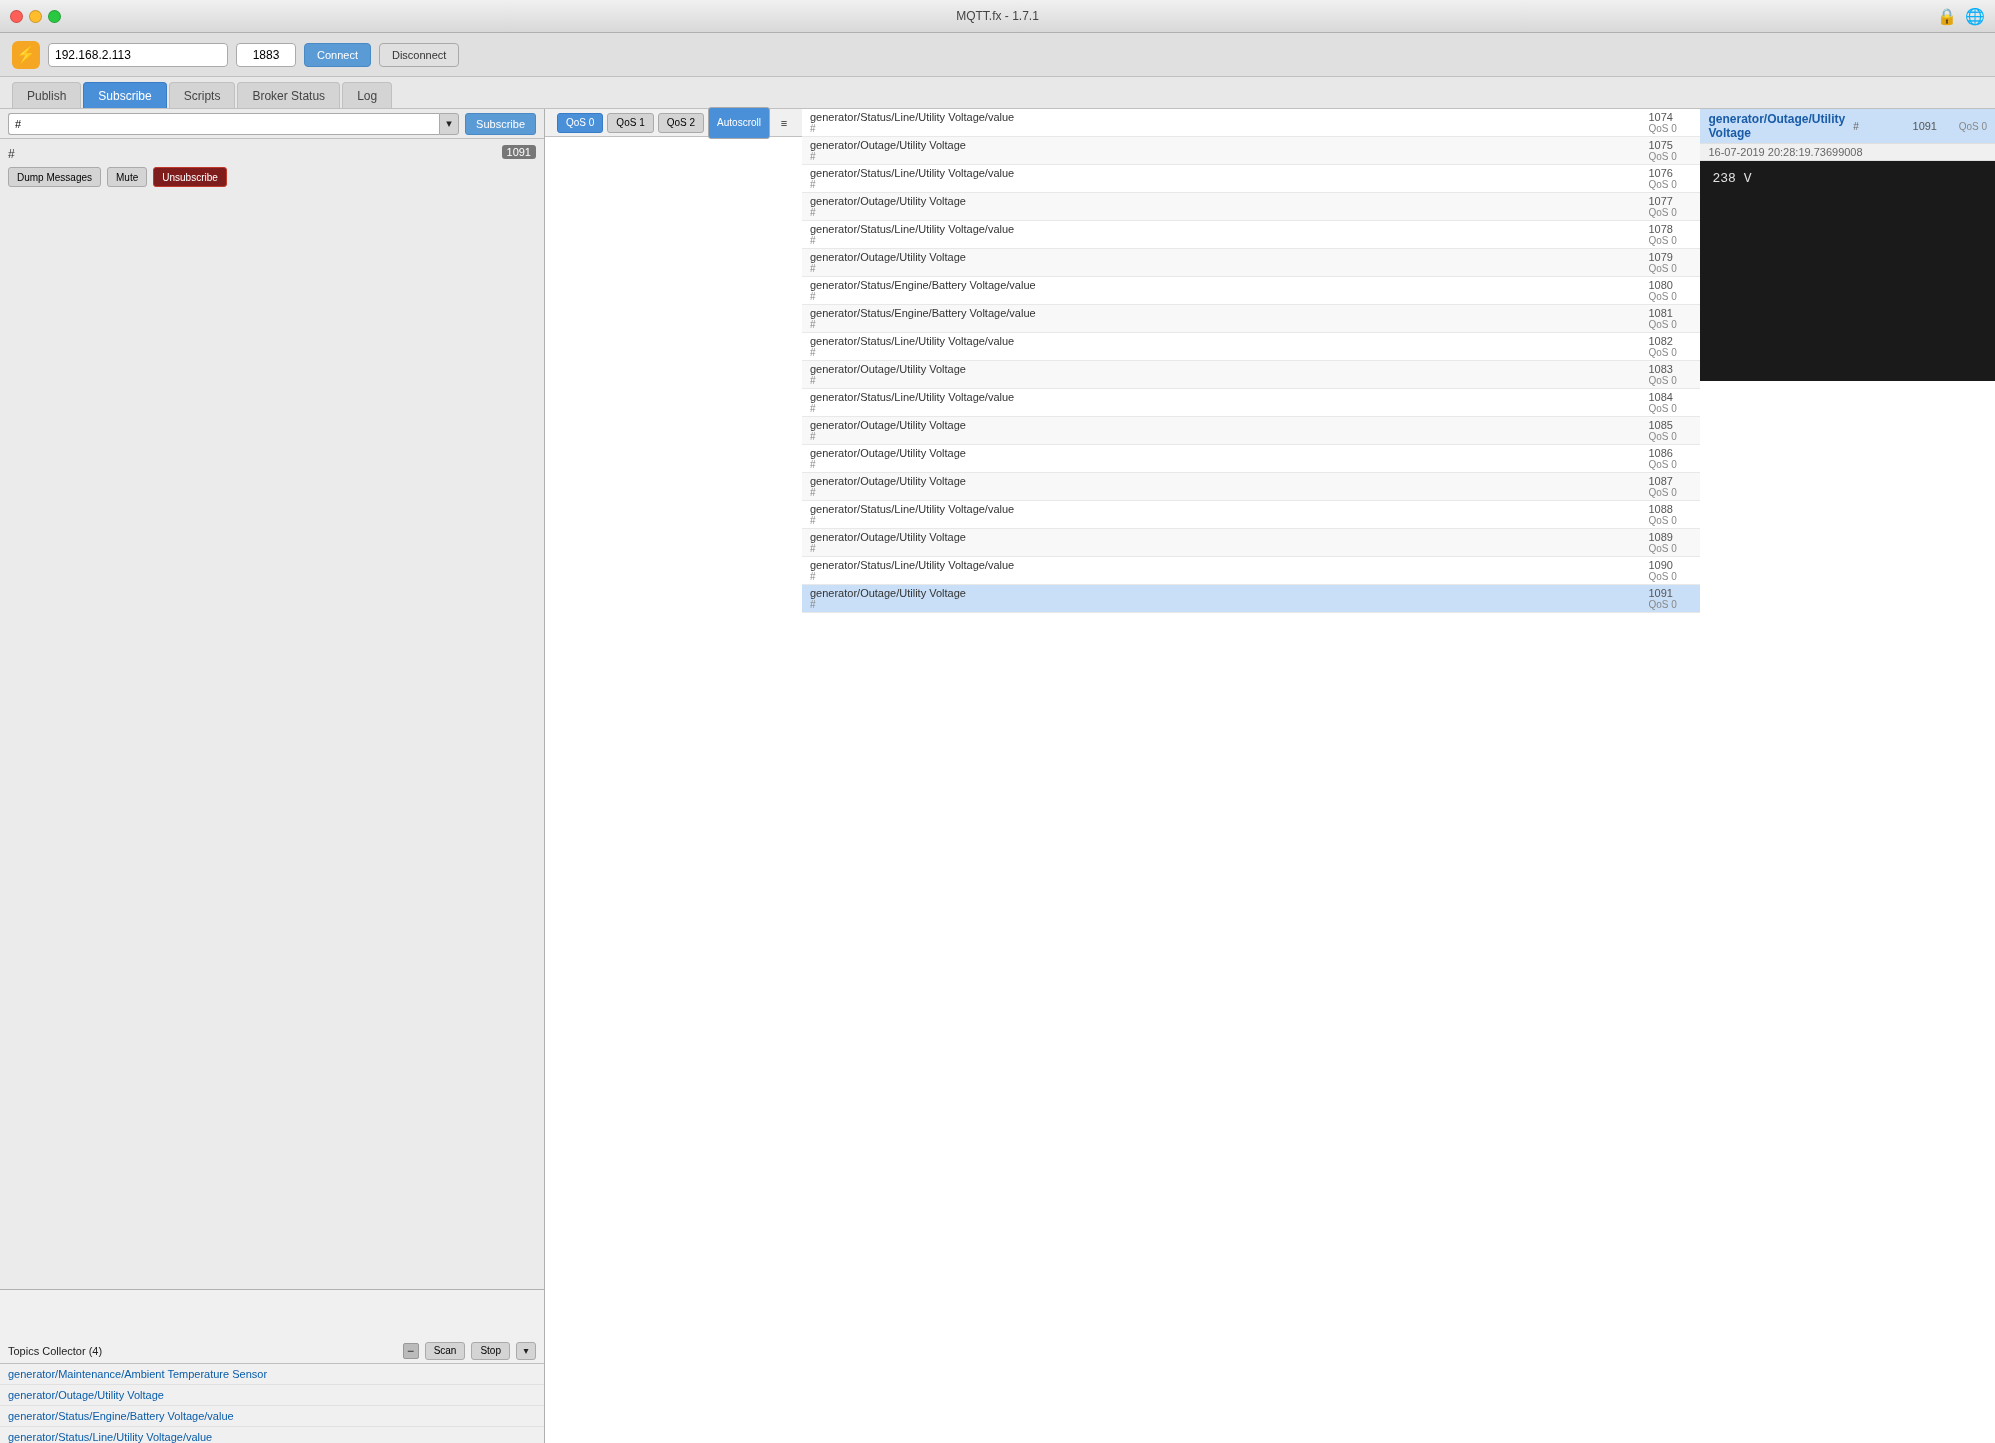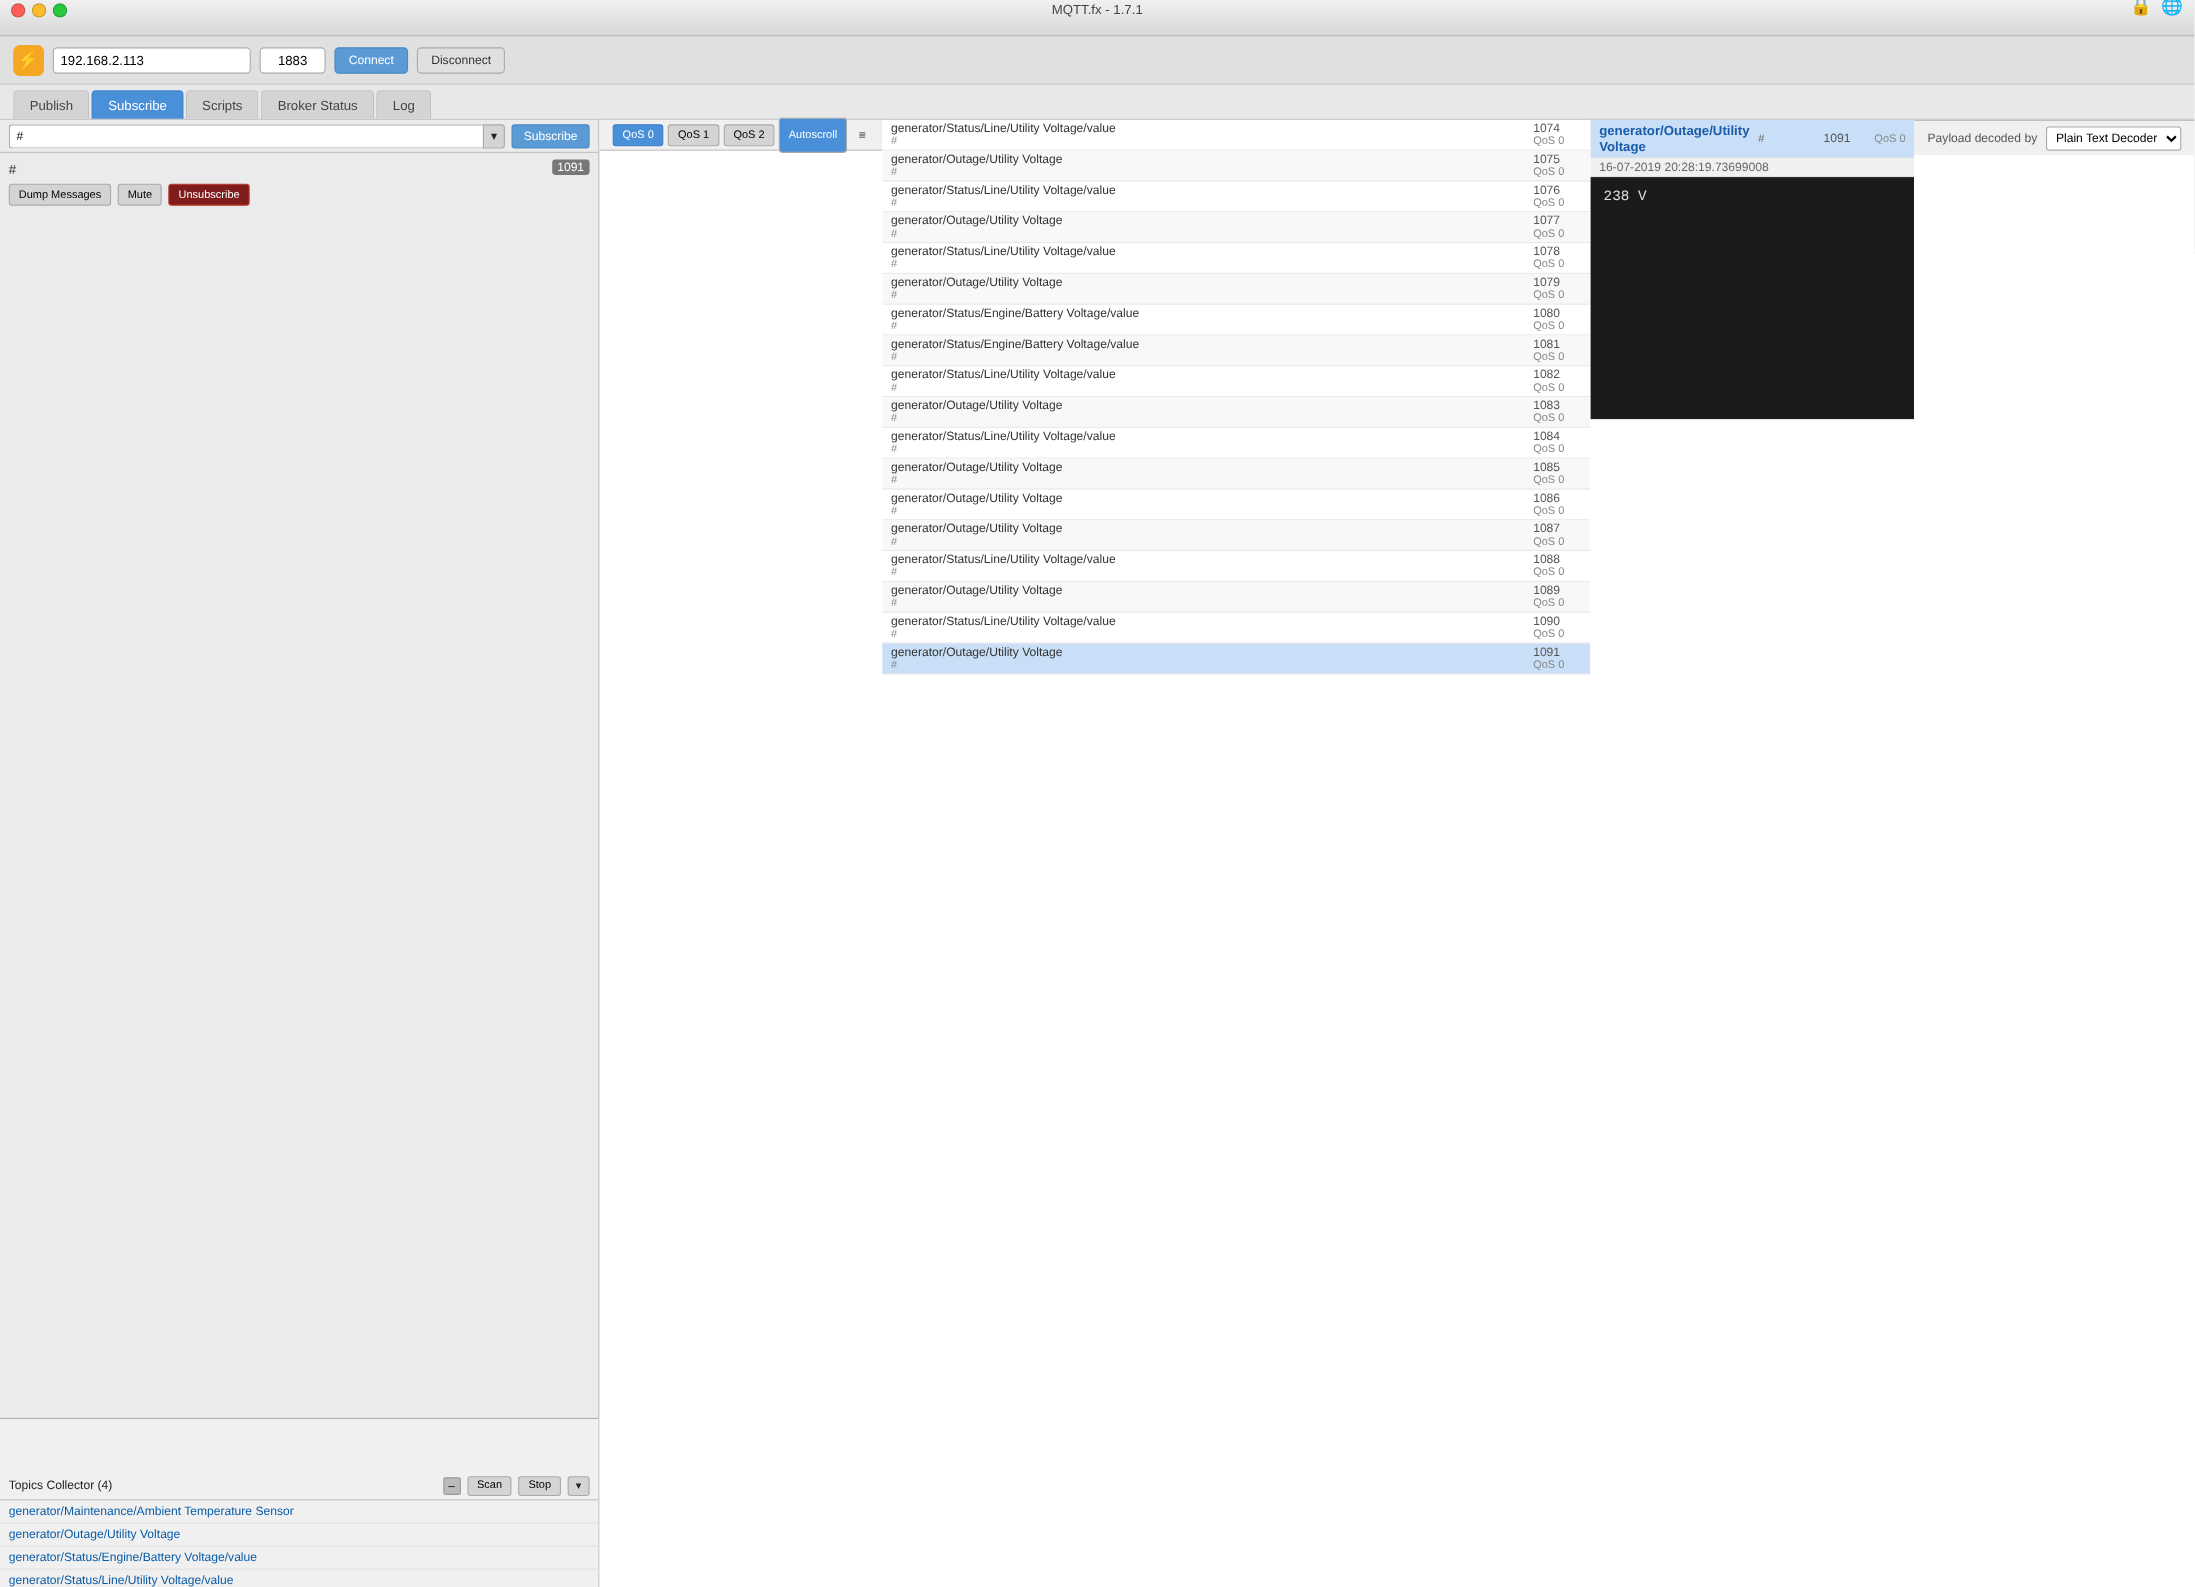--- a/index.html
+++ b/index.html
@@ -12,21 +12,21 @@
       min-height: 1443px;
       overflow: hidden;
     }
 
     
     .titlebar {
       height: 28px;
       background: linear-gradient(to bottom, #f0f0f0, #d8d8d8);
       border-bottom: 1px solid #b0b0b0;
       display: flex;
-      align-items: flex-end;
+      align-items: center;
       padding: 16px 10px;
       position: relative;
     }
     .titlebar-buttons {
       display: flex;
       gap: 6px;
       align-items: center;
     }
     .titlebar-btn {
       width: 13px;
@@ -748,21 +748,15 @@
         <div style="flex:1;"></div>
         <div class="detail-num">1091</div>
         <div style="width:50px; text-align:right;">
           <div class="detail-qos">QoS 0</div>
         </div>
       </div>
       <div class="detail-timestamp">16-07-2019 20:28:19.73699008</div>
       <div class="message-payload">238 V</div>
     </div>
 
-    <div class="footer">
-      <span>Payload decoded by</span>
-      <select class="decoder-select">
-        <option>Plain Text Decoder</option>
-      </select>
-    </div>
 
   </div>
 </div>
 
 </body></html>

